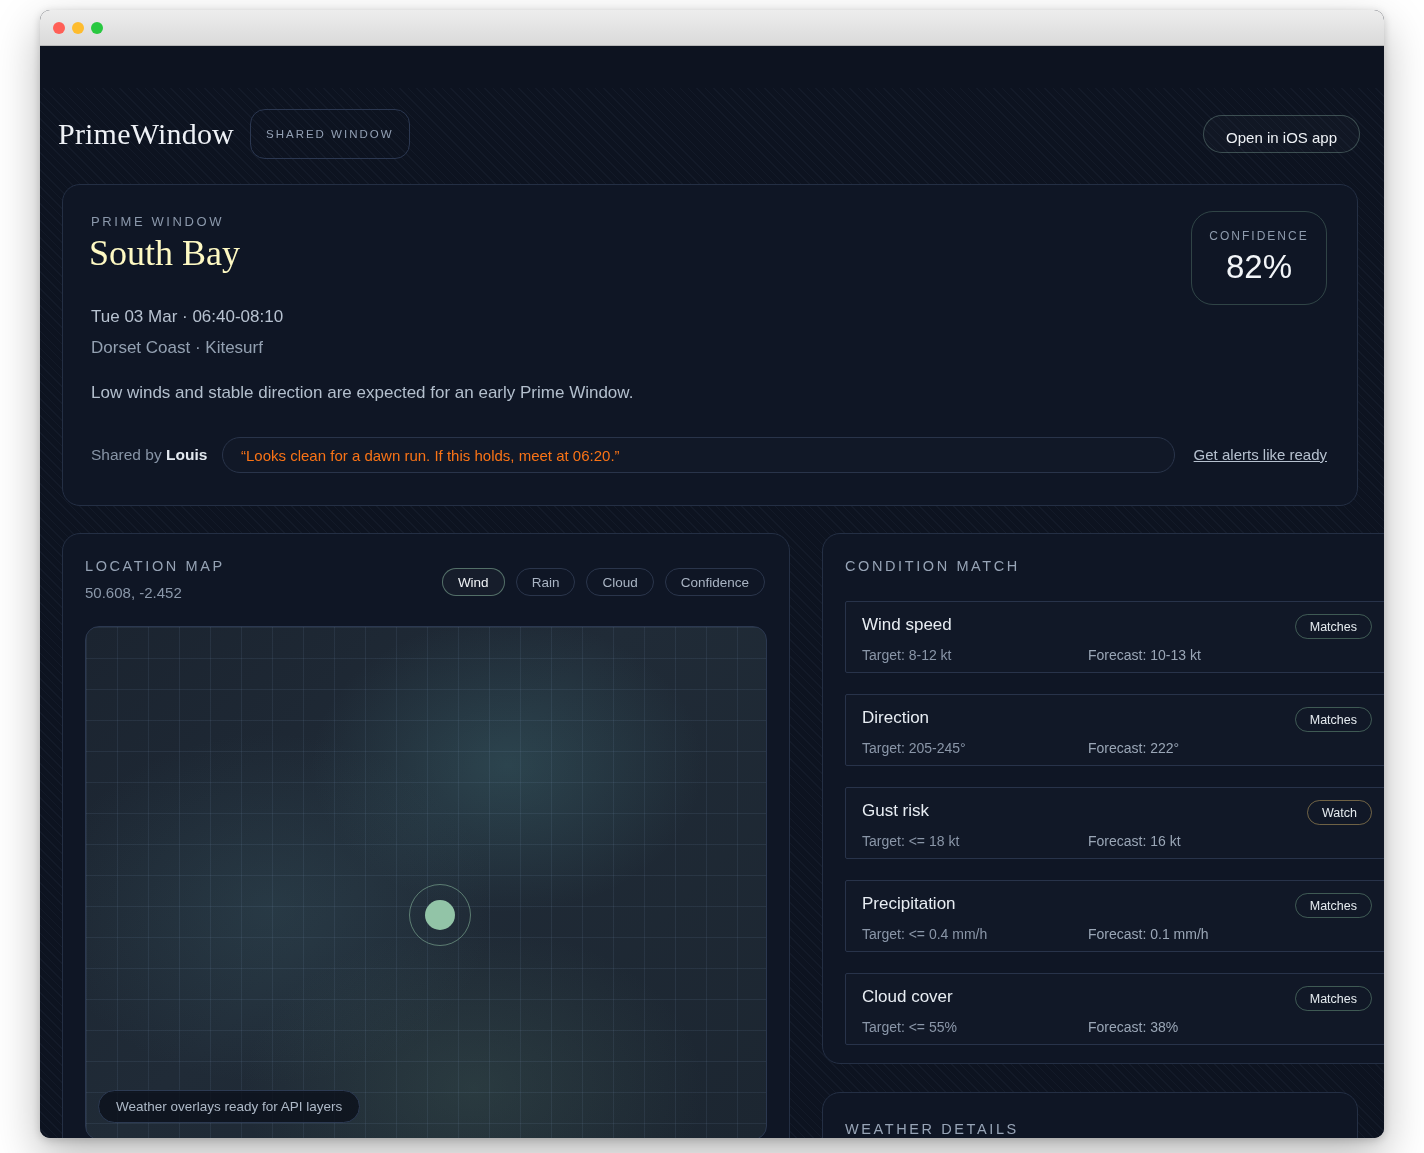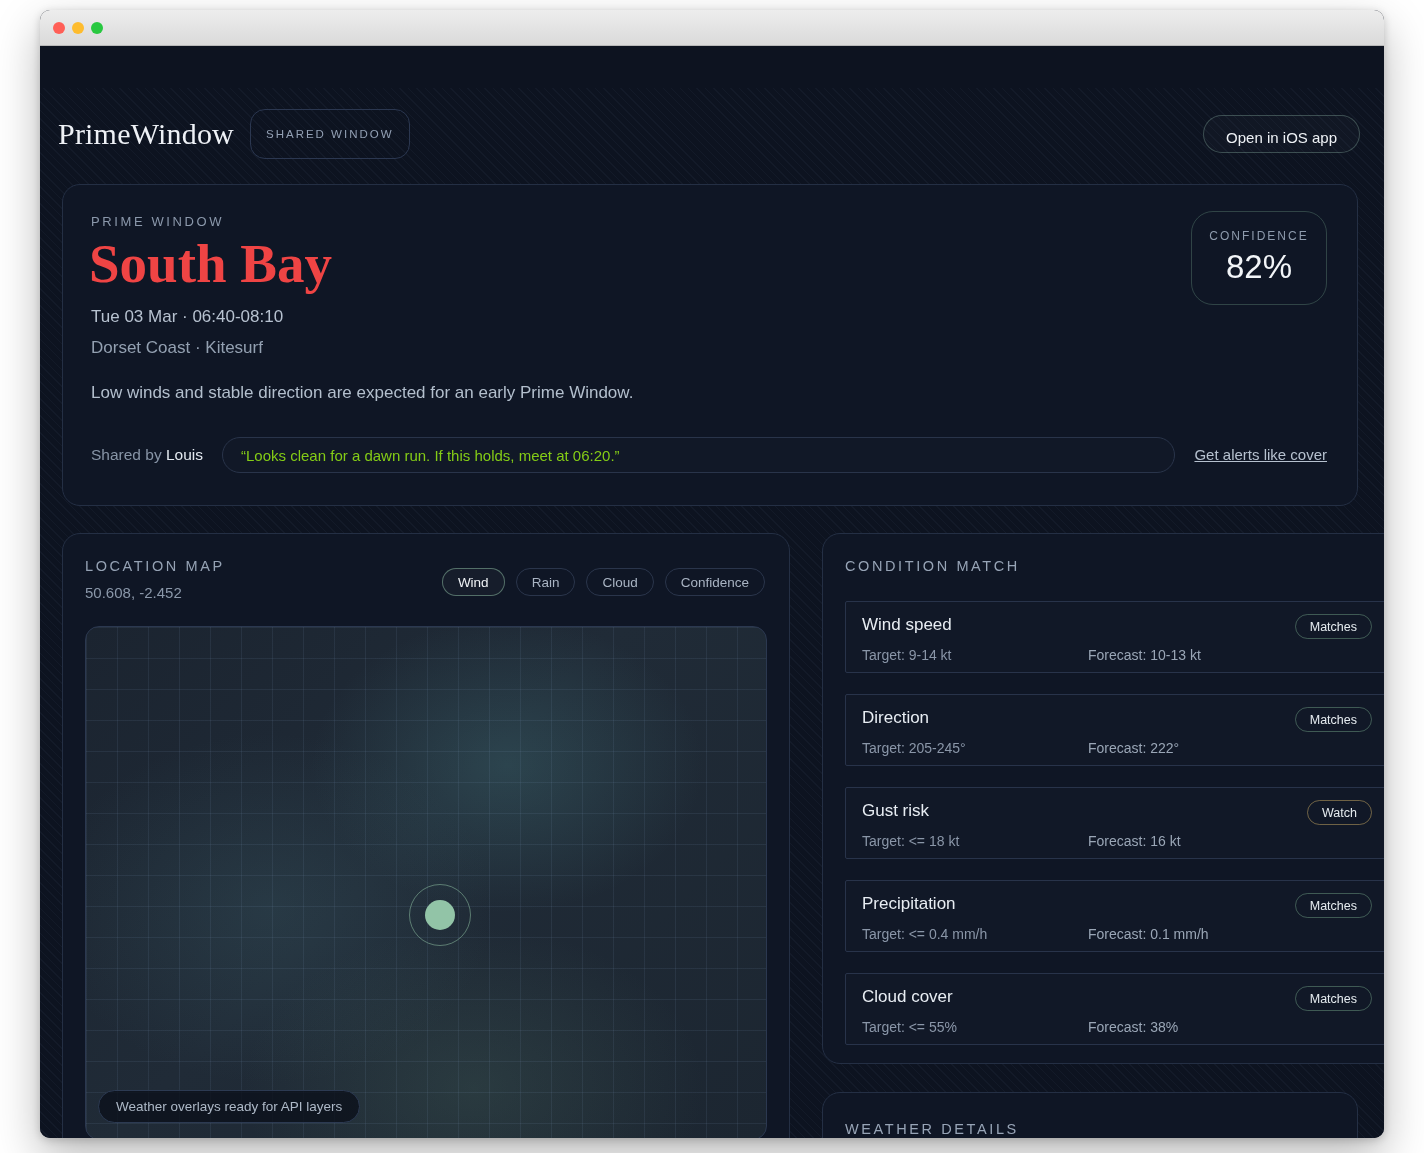--- a/index.html
+++ b/index.html
@@ -46,31 +46,31 @@
   }
   .ios-btn {
     margin-left: auto; height: 38px; padding: 13px 22px; border-radius: 19px;
     border: 1px solid rgba(140,180,165,0.35); background: rgba(255,255,255,0.02);
     color: #eef1f5; font-size: 15px; font-family: inherit; cursor: pointer;
   }
 
   
   .hero { left: 22px; top: 96px; width: 1296px; height: 322px; }
   .eyebrow { position: absolute; left: 28px; top: 29px; font-size: 13px; letter-spacing: 2.6px; color: #8b98ab; }
-  .hero-title { position: absolute; left: 26px; top: 47px; font-family: "Liberation Serif", serif; font-size: 55px; color: #ef4444; font-weight: 700; }
+  .hero-title { position: absolute; left: 26px; top: 47px; font-family: "Liberation Serif", serif; font-size: 36px; color: #fef9c3; font-weight: 400; }
   .hero-datetime { position: absolute; left: 28px; top: 122px; font-size: 17px; color: #b7c2d0; }
   .hero-location { position: absolute; left: 28px; top: 153px; font-size: 17px; color: #93a0b1; }
   .hero-desc { position: absolute; left: 28px; top: 198px; font-size: 17px; color: #b3bfcd; }
   .share-row { position: absolute; left: 28px; right: 30px; top: 252px; height: 36px; }
   .share-by { position: absolute; left: 0; top: 9px; font-size: 15.5px; color: #8794a6; white-space: nowrap; }
-  .share-by b { color: #e3e9f0; font-weight: 400; }
+  .share-by b { color: #e3e9f0; font-weight: 700; }
   .quote-pill {
     position: absolute; left: 131px; right: 152px; top: 0; height: 36px;
     border: 1px solid #29344a; border-radius: 18px; display: flex; align-items: center;
-    padding: 0 18px; font-size: 15px; color: #84cc16; background: rgba(255,255,255,0.01);
+    padding: 0 18px; font-size: 15px; color: #f97316; background: rgba(255,255,255,0.01);
   }
   .alerts-link { position: absolute; right: 0; top: 9px; font-size: 15px; color: #b6c1cf; text-decoration: underline; cursor: pointer; white-space: nowrap; }
   .confidence-box {
     position: absolute; right: 30px; top: 26px; width: 136px; height: 94px;
     border: 1px solid rgba(115,165,140,0.33); border-radius: 22px; text-align: center;
   }
   .confidence-label { margin-top: 17px; font-size: 12px; letter-spacing: 2px; color: #8e9bad; }
   .confidence-value { margin-top: 5px; font-size: 33px; color: #f2f5f8; }
 
   
@@ -164,21 +164,21 @@
       <div class="hero-datetime">Tue 03 Mar · 06:40-08:10</div>
       <div class="hero-location">Dorset Coast · Kitesurf</div>
       <div class="hero-desc">Low winds and stable direction are expected for an early Prime Window.</div>
 
       <div class="share-row">
         <div class="share-by">
           <span>Shared by</span>
            <b>Louis</b>
         </div>
         <div class="quote-pill">“Looks clean for a dawn run. If this holds, meet at 06:20.”</div>
-        <a class="alerts-link">Get alerts like cover</a>
+        <a class="alerts-link">Get alerts like ready</a>
       </div>
 
       <div class="confidence-box">
         <div class="confidence-label">CONFIDENCE</div>
         <div class="confidence-value">82%</div>
       </div>
     </section>
 
     <section class="card map-card">
       <div class="map-title">LOCATION MAP</div>
@@ -198,21 +198,21 @@
       </div>
     </section>
 
     <section class="card cond-card">
       <div class="cond-title">CONDITION MATCH</div>
       <div class="cond-rows">
 
         <div class="cond-row">
           <div class="cond-name">Wind speed</div>
           <button class="status-badge">Matches</button>
-          <div class="cond-target">Target: 9-14 kt</div>
+          <div class="cond-target">Target: 8-12 kt</div>
           <div class="cond-forecast">Forecast: 10-13 kt</div>
         </div>
 
         <div class="cond-row">
           <div class="cond-name">Direction</div>
           <button class="status-badge">Matches</button>
           <div class="cond-target">Target: 205-245°</div>
           <div class="cond-forecast">Forecast: 222°</div>
         </div>
 

